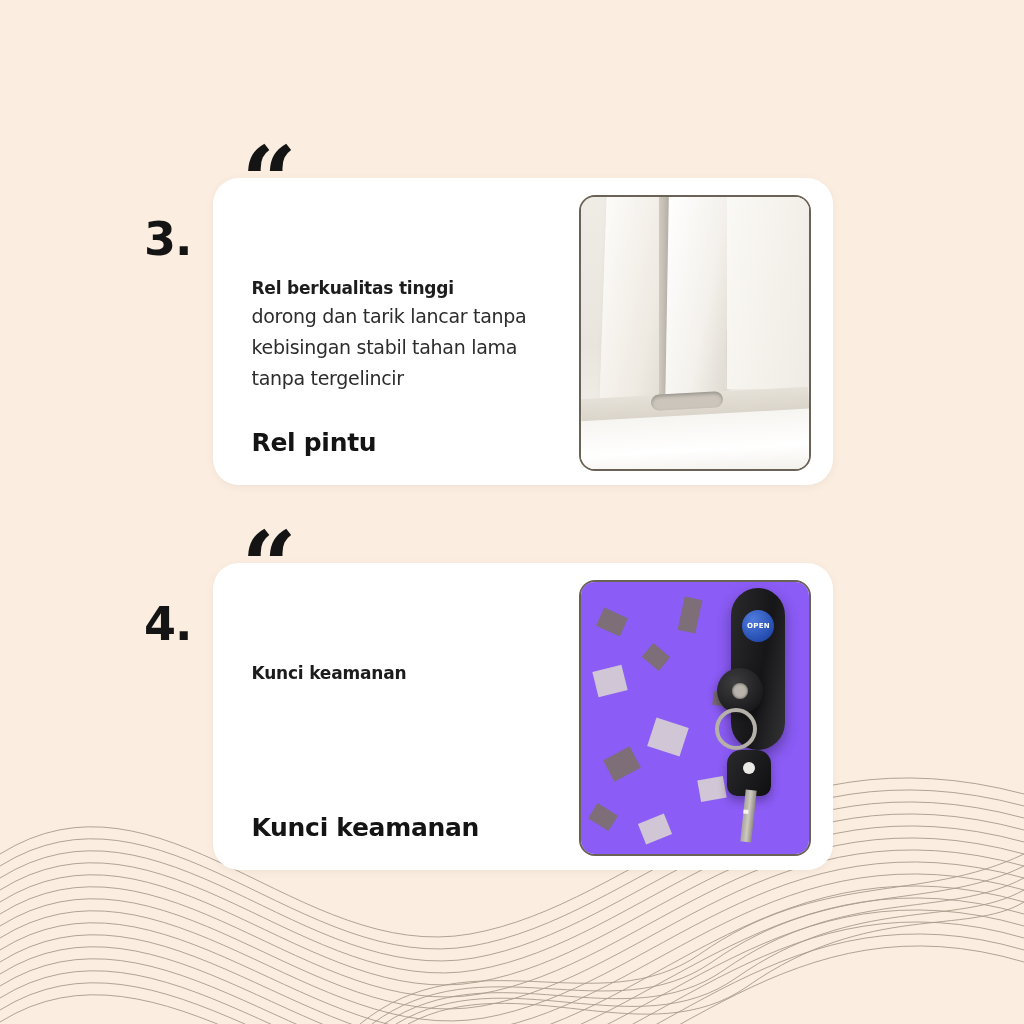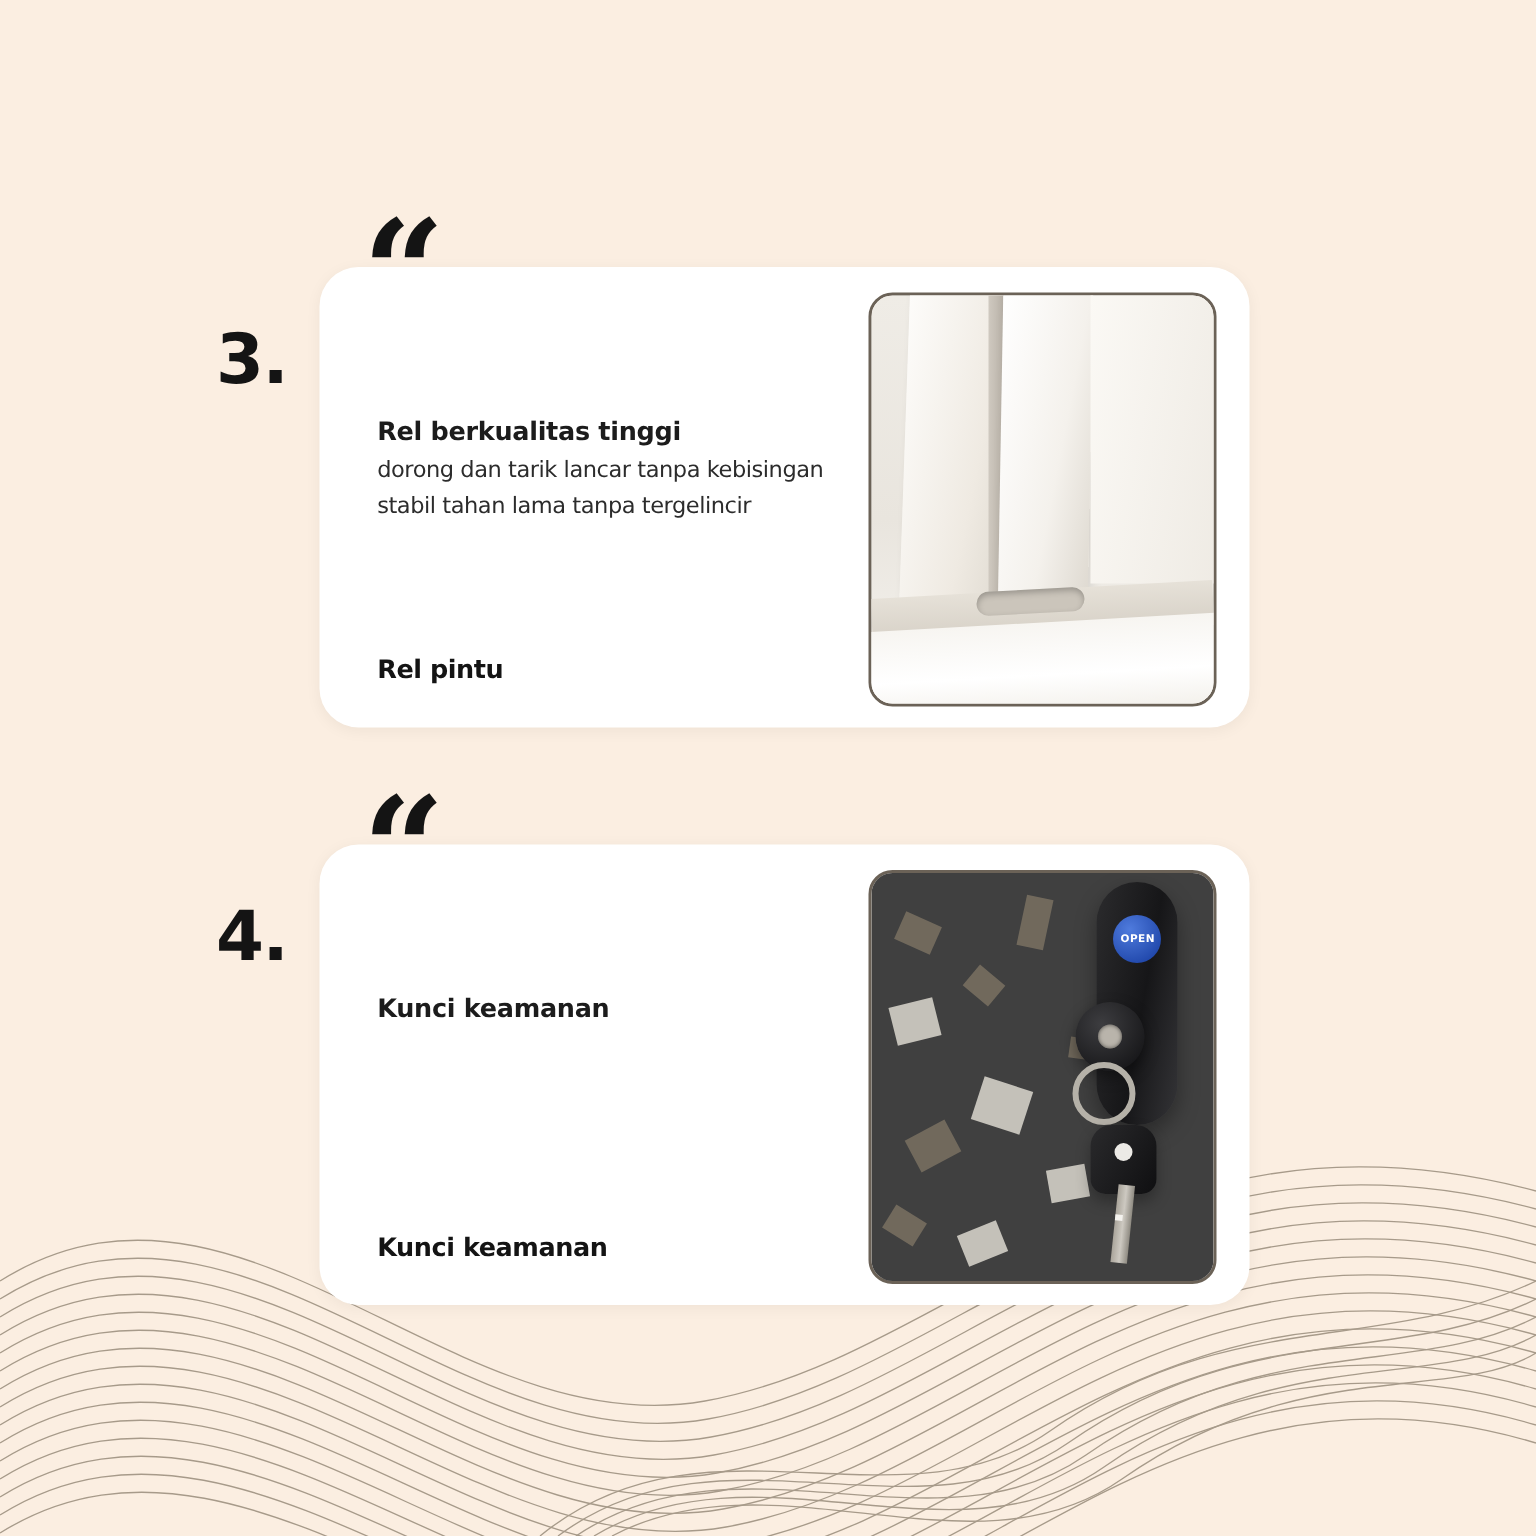--- a/index.html
+++ b/index.html
@@ -80,31 +80,31 @@
     font-family: "DejaVu Sans", sans-serif;
     font-weight: bold;
     font-size: 17px;
     color: #1c1c1c;
     margin: 0 0 3px 0;
     letter-spacing: -0.2px;
   }
 
   .feature-desc {
     font-family: "DejaVu Sans", sans-serif;
-    font-size: 15px;
+    font-size: 19px;
     line-height: 1.62;
     color: #2c2c2c;
     margin: 0;
     letter-spacing: -0.3px;
   }
 
   .feature-label {
     font-family: "DejaVu Sans", sans-serif;
     font-weight: bold;
-    font-size: 17px;
+    font-size: 25px;
     color: #141414;
     margin-top: auto;
     margin-bottom: 28px;
     letter-spacing: -0.3px;
   }
 
   .photo {
     width: 228px;
     height: 272px;
     margin: 17px 22px 18px 0;
@@ -149,21 +149,21 @@
     transform: rotate(-3.2deg);
   }
   .rail-groove {
     position: absolute; left: 70px; top: 196px; width: 72px; height: 16px;
     background: #cbc5bb; border-radius: 8px;
     transform: rotate(-3.2deg);
     box-shadow: inset 0 2px 4px rgba(0,0,0,0.25);
   }
 
   
-  .lock-scene { position: absolute; inset: 0; background: #404040; }
+  .lock-scene { position: absolute; inset: 0; background: #8b5cf6; }
   .terrazzo { position: absolute; inset: 0; }
   .chip { position: absolute; background: #7a7161; opacity: .85; }
   .chip.light { background: #dcd8cf; }
   .lock-body {
     position: absolute; right: 24px; top: 6px; width: 54px; height: 162px;
     border-radius: 27px;
     background: linear-gradient(100deg,#2b2b2d 0%, #161618 55%, #343437 100%);
     box-shadow: 0 6px 14px rgba(0,0,0,0.35);
   }
   .lock-open-badge {

